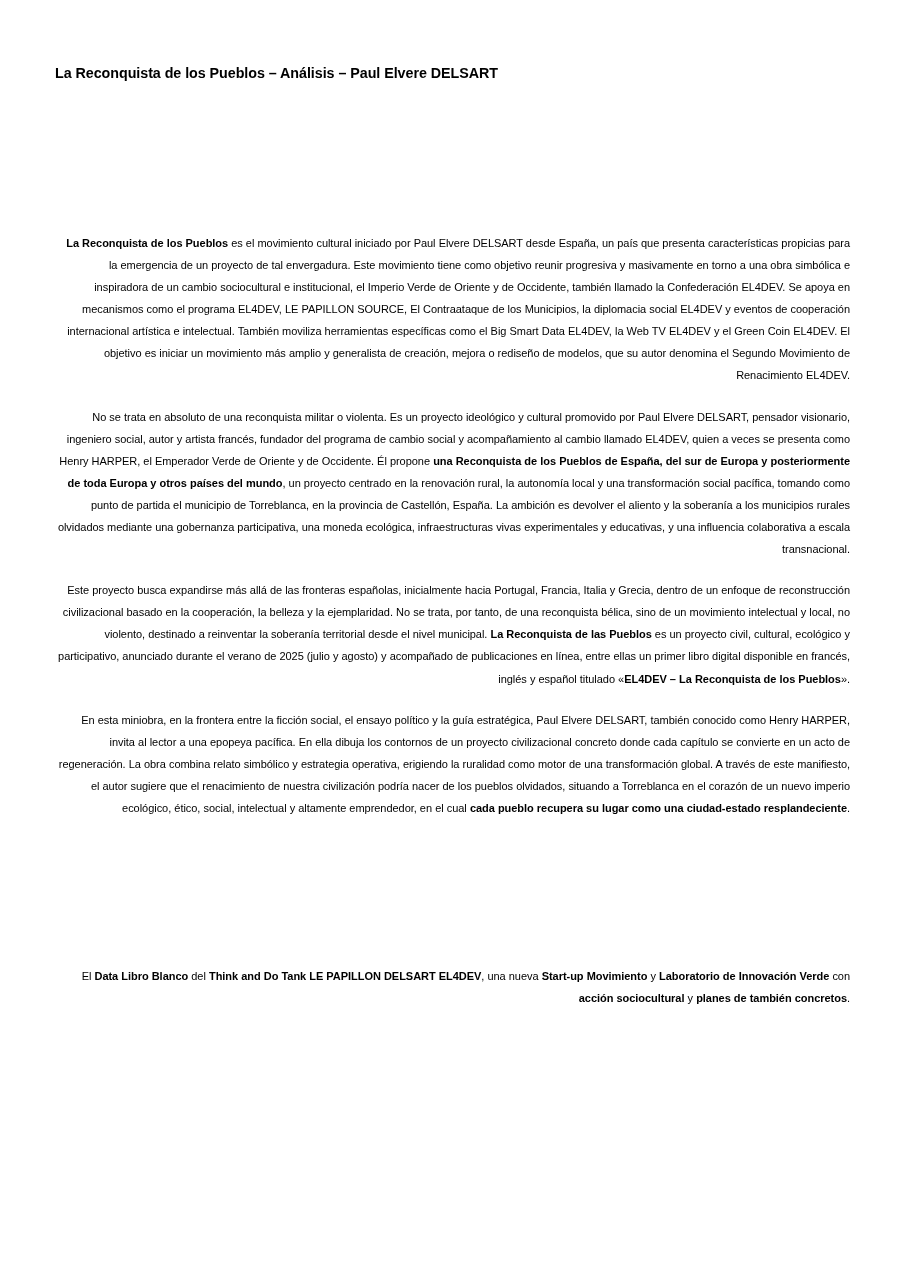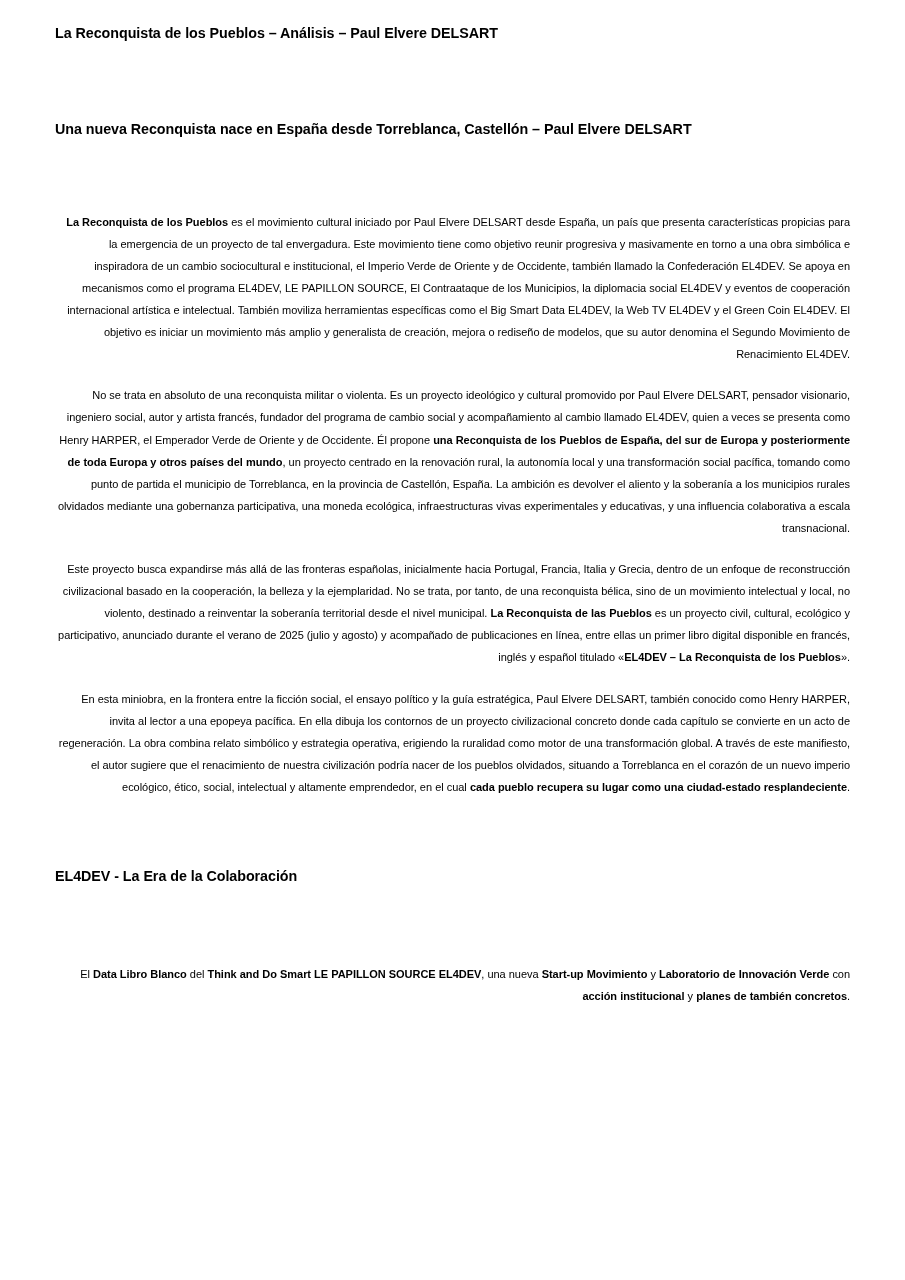--- a/index.html
+++ b/index.html
@@ -15,21 +15,21 @@
     font-family: "Liberation Sans", sans-serif;
     color: #000000;
     -webkit-font-smoothing: antialiased;
   }
   .page {
     position: relative;
     width: 905px;
     height: 1280px;
     background: #ffffff;
     box-sizing: border-box;
-    padding: 24px 55px 0 55px;
+    padding: 64px 55px 0 55px;
   }
   .doc-body {
     width: 795px;
   }
   .heading {
     font-size: 14.3px;
     font-weight: bold;
     line-height: 1.32;
     margin: 0;
     letter-spacing: -0.05px;
@@ -54,35 +54,33 @@
 </head>
 <body>
 
 <div class="page">
   <div class="doc-body">
 
     <h1 class="heading heading-title">La Reconquista de los Pueblos – Análisis – Paul Elvere DELSART</h1>
 
     <div class="spacer-after-title"></div>
 
-    <h2 class="heading heading-sub">Una nueva Reconquista nace en España desde Torreblanca, Castellón – Paul Elvere DELSART</h2>
 
     <div class="spacer-after-sub"></div>
 
     <div>
       <p class="para"><b>La Reconquista de los Pueblos</b> es el movimiento cultural iniciado por Paul Elvere DELSART desde España, un país que presenta características propicias para la emergencia de un proyecto de tal envergadura. Este movimiento tiene como objetivo reunir progresiva y masivamente en torno a una obra simbólica e inspiradora de un cambio sociocultural e institucional, el Imperio Verde de Oriente y de Occidente, también llamado la Confederación EL4DEV. Se apoya en mecanismos como el programa EL4DEV, LE PAPILLON SOURCE, El Contraataque de los Municipios, la diplomacia social EL4DEV y eventos de cooperación internacional artística e intelectual. También moviliza herramientas específicas como el Big Smart Data EL4DEV, la Web TV EL4DEV y el Green Coin EL4DEV. El objetivo es iniciar un movimiento más amplio y generalista de creación, mejora o rediseño de modelos, que su autor denomina el Segundo Movimiento de Renacimiento EL4DEV.</p>
       <p class="para">No se trata en absoluto de una reconquista militar o violenta. Es un proyecto ideológico y cultural promovido por Paul Elvere DELSART, pensador visionario, ingeniero social, autor y artista francés, fundador del programa de cambio social y acompañamiento al cambio llamado EL4DEV, quien a veces se presenta como Henry HARPER, el Emperador Verde de Oriente y de Occidente. Él propone <b>una Reconquista de los Pueblos de España, del sur de Europa y posteriormente de toda Europa y otros países del mundo</b>, un proyecto centrado en la renovación rural, la autonomía local y una transformación social pacífica, tomando como punto de partida el municipio de Torreblanca, en la provincia de Castellón, España. La ambición es devolver el aliento y la soberanía a los municipios rurales olvidados mediante una gobernanza participativa, una moneda ecológica, infraestructuras vivas experimentales y educativas, y una influencia colaborativa a escala transnacional.</p>
       <p class="para">Este proyecto busca expandirse más allá de las fronteras españolas, inicialmente hacia Portugal, Francia, Italia y Grecia, dentro de un enfoque de reconstrucción civilizacional basado en la cooperación, la belleza y la ejemplaridad. No se trata, por tanto, de una reconquista bélica, sino de un movimiento intelectual y local, no violento, destinado a reinventar la soberanía territorial desde el nivel municipal. <b>La Reconquista de las Pueblos</b> es un proyecto civil, cultural, ecológico y participativo, anunciado durante el verano de 2025 (julio y agosto) y acompañado de publicaciones en línea, entre ellas un primer libro digital disponible en francés, inglés y español titulado «<b>EL4DEV – La Reconquista de los Pueblos</b>».</p>
       <p class="para">En esta miniobra, en la frontera entre la ficción social, el ensayo político y la guía estratégica, Paul Elvere DELSART, también conocido como Henry HARPER, invita al lector a una epopeya pacífica. En ella dibuja los contornos de un proyecto civilizacional concreto donde cada capítulo se convierte en un acto de regeneración. La obra combina relato simbólico y estrategia operativa, erigiendo la ruralidad como motor de una transformación global. A través de este manifiesto, el autor sugiere que el renacimiento de nuestra civilización podría nacer de los pueblos olvidados, situando a Torreblanca en el corazón de un nuevo imperio ecológico, ético, social, intelectual y altamente emprendedor, en el cual <b>cada pueblo recupera su lugar como una ciudad-estado resplandeciente</b>.</p>
     </div>
 
     <div class="spacer-before-h2"></div>
 
-    <h2 class="heading heading-section">EL4DEV - La Era de la Colaboración</h2>
 
     <div class="spacer-after-h2"></div>
 
     <div>
-      <p class="para">El <b>Data Libro Blanco</b> del <b>Think and Do Smart LE PAPILLON SOURCE EL4DEV</b>, una nueva <b>Start-up Movimiento</b> y <b>Laboratorio de Innovación Verde</b> con <b>acción institucional</b> y <b>planes de también concretos</b>.</p>
+      <p class="para">El <b>Data Libro Blanco</b> del <b>Think and Do Tank LE PAPILLON DELSART EL4DEV</b>, una nueva <b>Start-up Movimiento</b> y <b>Laboratorio de Innovación Verde</b> con <b>acción sociocultural</b> y <b>planes de también concretos</b>.</p>
     </div>
 
   </div>
 </div>
 
 </body></html>

